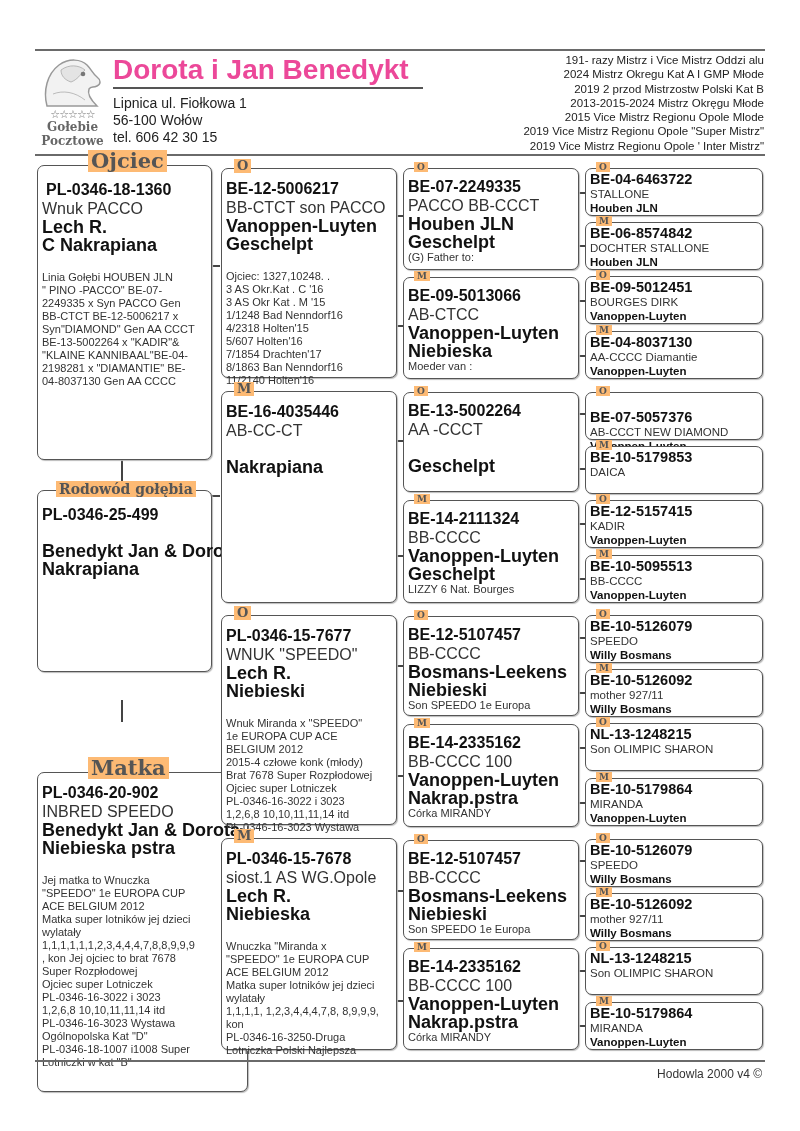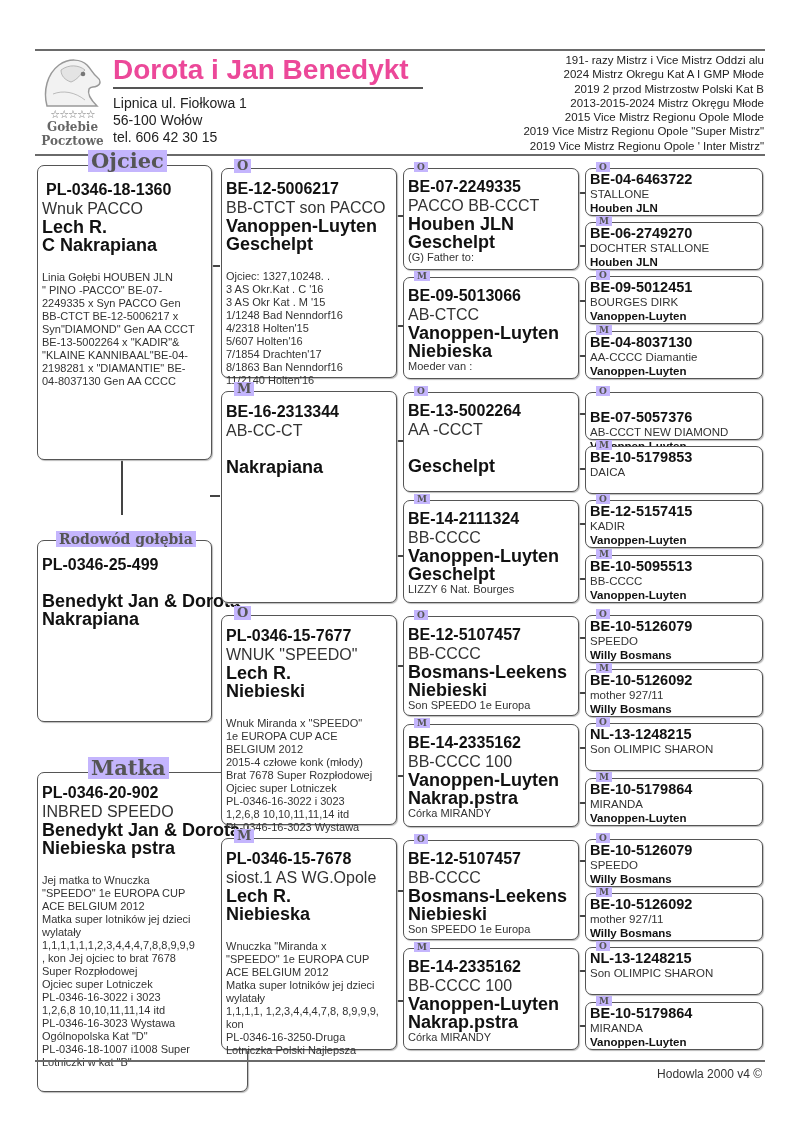--- a/index.html
+++ b/index.html
@@ -18,21 +18,21 @@
 
   .owner-name { position: absolute; left: 113px; top: 54px; font-size: 28px; font-weight: bold; color: #ec4899; line-height: 32px; white-space: nowrap; }
   .owner-underline { position: absolute; left: 113px; top: 87px; width: 310px; height: 2px; background: #555; }
   .addr { position: absolute; left: 113px; font-size: 14px; color: #222; line-height: 17px; white-space: nowrap; }
 
   .titles { position: absolute; right: 36px; top: 53px; text-align: right; font-size: 11.5px; color: #222; line-height: 14.3px; white-space: nowrap; }
 
   
   .box { position: absolute; border: 1.5px solid #555; border-radius: 7px; background: #fff; box-shadow: 1px 1px 1px #bbb; padding: 0 4px; overflow: hidden; }
   .box.big { overflow: visible; }
-  .legend { position: absolute; top: -9px; background: #c4b5fd; font-family: "DejaVu Serif", serif; font-weight: bold; color: #555; padding: 0 3px; line-height: 14px; }
+  .legend { position: absolute; top: -9px; background: #fdba74; font-family: "DejaVu Serif", serif; font-weight: bold; color: #555; padding: 0 3px; line-height: 14px; }
   .legend.small { font-size: 9px; top: -7px; line-height: 10px; left: 10px; }
   .legend.mid { font-size: 13px; left: 12px; top: -10px; line-height: 14px; }
   .legend.large { font-size: 21px; left: 50px; top: -16px; line-height: 22px; }
   .legend.rodo { font-size: 14px; left: 18px; top: -10px; line-height: 16px; }
 
   .ring { font-weight: bold; white-space: nowrap; }
   .color { color: #333; white-space: nowrap; }
   .breeder { font-weight: bold; white-space: nowrap; }
   .desc { color: #333; white-space: pre-line; }
 
@@ -129,21 +129,21 @@
 " PINO -PACCO" BE-07-
 2249335 x Syn PACCO Gen
 BB-CTCT BE-12-5006217 x
 Syn"DIAMOND" Gen AA CCCT
 BE-13-5002264 x "KADIR"&amp;
 "KLAINE KANNIBAAL"BE-04-
 2198281 x "DIAMANTIE" BE-
 04-8037130 Gen AA CCCC</div>
 </div>
 
-<div class="box big b1" style="left:37px; top:540px; width:175px; height:182px; padding-top:14px;">
+<div class="box big b1" style="left:37px; top:490px; width:175px; height:182px; padding-top:14px;">
   <span class="legend rodo">Rodowód gołębia</span>
   <div class="ring">PL-0346-25-499</div>
   <div style="height:18px;"></div>
   <div class="breeder">Benedykt Jan &amp; Dorota</div>
   <div class="breeder">Nakrapiana</div>
 </div>
 
 <div class="box big b1" style="left:37px; top:772px; width:211px; height:320px; padding-top:10px;">
   <span class="legend large">Matka</span>
   <div class="ring">PL-0346-20-902</div>
@@ -179,21 +179,21 @@
 1/1248 Bad Nenndorf16
 4/2318 Holten'15
 5/607 Holten'16
 7/1854 Drachten'17
 8/1863 Ban Nenndorf16
 11/2140 Holten'16</div>
 </div>
 
 <div class="box big b1" style="left:221px; top:391px; width:176px; height:212px; padding-top:10px;">
   <span class="legend mid">M</span>
-  <div class="ring">BE-16-2313344</div>
+  <div class="ring">BE-16-4035446</div>
   <div class="color">AB-CC-CT</div>
   <div class="breeder" style="height:18px;"></div>
   <div class="breeder">Nakrapiana</div>
 </div>
 
 <div class="box big b1" style="left:221px; top:615px; width:176px; height:210px; padding-top:10px;">
   <span class="legend mid">O</span>
   <div class="ring">PL-0346-15-7677</div>
   <div class="color">WNUK "SPEEDO"</div>
   <div class="breeder">Lech R.</div>
@@ -298,21 +298,21 @@
 </div>
 
 <div class="box big b4" style="left:585px; top:168px; width:178px; height:48px;">
   <span class="legend small">O</span>
   <div class="ring" style="margin-top:2px;">BE-04-6463722</div>
   <div class="color">STALLONE</div>
   <div class="breeder">Houben JLN</div>
 </div>
 <div class="box big b4" style="left:585px; top:222px; width:178px; height:48px;">
   <span class="legend small">M</span>
-  <div class="ring" style="margin-top:2px;">BE-06-2749270</div>
+  <div class="ring" style="margin-top:2px;">BE-06-8574842</div>
   <div class="color">DOCHTER STALLONE</div>
   <div class="breeder">Houben JLN</div>
 </div>
 <div class="box big b4" style="left:585px; top:276px; width:178px; height:48px;">
   <span class="legend small">O</span>
   <div class="ring" style="margin-top:2px;">BE-09-5012451</div>
   <div class="color">BOURGES DIRK</div>
   <div class="breeder">Vanoppen-Luyten</div>
 </div>
 <div class="box big b4" style="left:585px; top:331px; width:178px; height:48px;">

